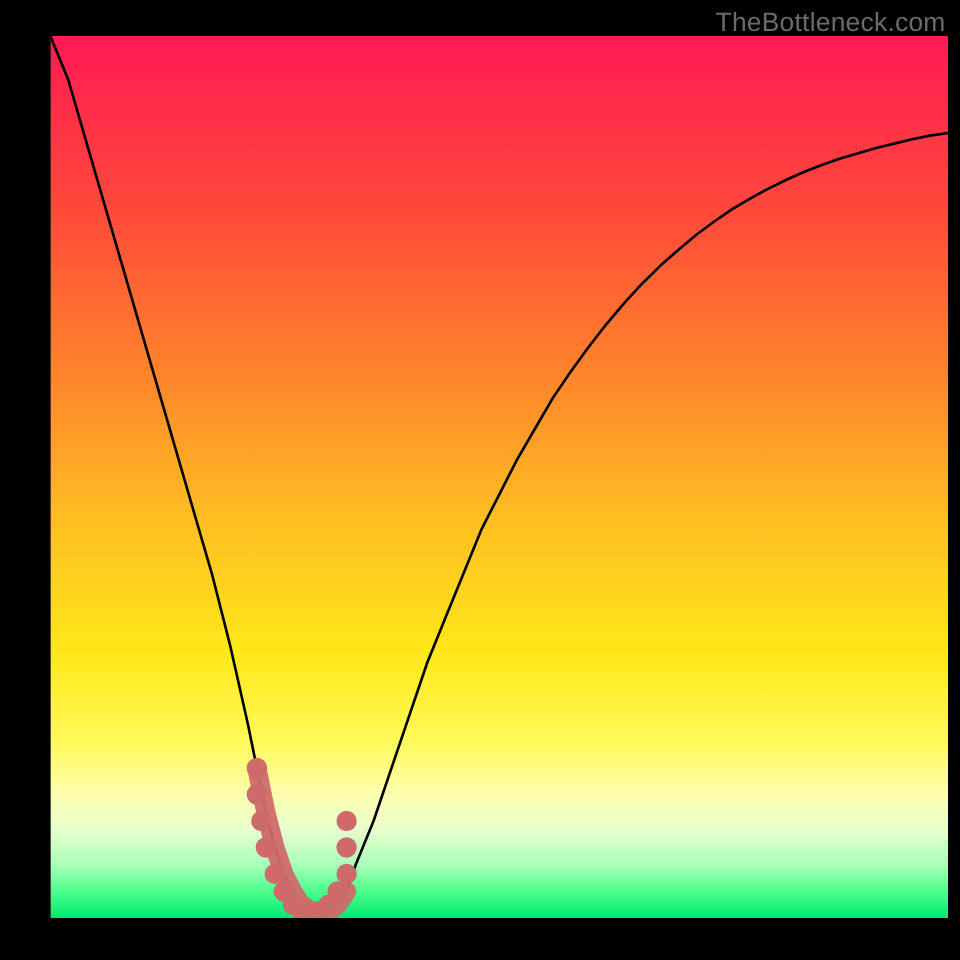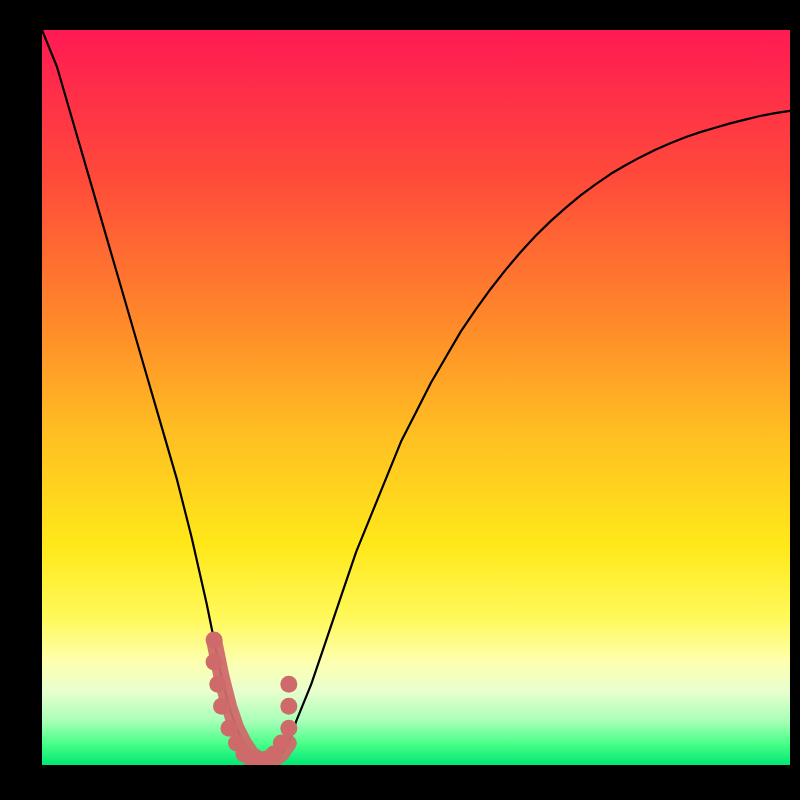--- a/index.html
+++ b/index.html
@@ -70,13 +70,14 @@
         <circle cx="216.92" cy="731.33" r="8.5" fill="#cf6a6a"></circle>
         <circle cx="224.40" cy="729.12" r="8.5" fill="#cf6a6a"></circle>
         <circle cx="231.88" cy="723.98" r="8.5" fill="#cf6a6a"></circle>
         <circle cx="239.36" cy="712.95" r="8.5" fill="#cf6a6a"></circle>
         <circle cx="246.84" cy="698.25" r="8.5" fill="#cf6a6a"></circle>
         <circle cx="246.84" cy="676.20" r="8.5" fill="#cf6a6a"></circle>
         <circle cx="246.84" cy="654.15" r="8.5" fill="#cf6a6a"></circle>
       </svg>
     </div>
 
+  <div class="watermark">TheBottleneck.com</div>
 </div>
 
 </body></html>

